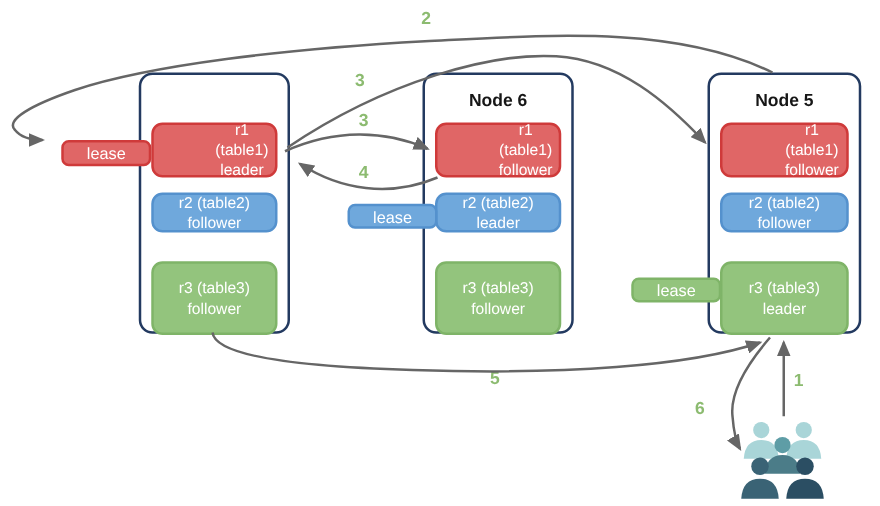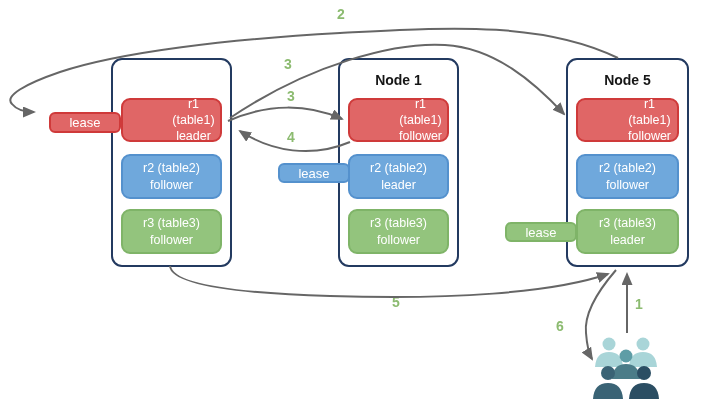--- a/index.html
+++ b/index.html
@@ -14,22 +14,22 @@
   .node-title{
     position:absolute;top:12px;left:0;right:0;text-align:center;
     font-size:14px;font-weight:bold;color:var(--title-text,#161616);
   }
   .replica{
     position:absolute;left:8px;right:8px;border-radius:9px;box-sizing:border-box;
     display:flex;flex-direction:column;align-items:center;justify-content:center;
     color:#fff;font-size:12.5px;line-height:1.3;text-align:center;
   }
   .replica.r1{top:38px;height:44px;padding-left:44px;}
-  .replica.r2{top:94px;height:45px;}
-  .replica.r3{top:149px;height:45px;text-align:center;}
+  .replica.r2{top:94px;height:32px;}
+  .replica.r3{top:149px;height:59px;text-align:center;}
   .replica.red{background:var(--red-fill,#e06666);border:2px solid var(--red-border,#cf3a3a);}
   .replica.blue{background:var(--blue-fill,#6fa8dc);border:2px solid var(--blue-border,#5491cd);}
   .replica.green{background:var(--green-fill,#93c47d);border:2px solid var(--green-border,#7fb468);}
   .lease{
     position:absolute;width:72px;height:20px;border-radius:6px;box-sizing:border-box;
     display:flex;align-items:center;justify-content:center;
     color:#fff;font-size:13px;
   }
   .lease.red{left:49px;top:112px;height:21px;background:var(--red-fill,#e06666);border:2px solid var(--red-border,#cf3a3a);}
   .lease.blue{left:278px;top:163px;background:var(--blue-fill,#6fa8dc);border:2px solid var(--blue-border,#5491cd);}
@@ -55,21 +55,21 @@
       <div>r2 (table2)</div>
       <div>follower</div>
     </div>
     <div class="replica r3 green">
       <div>r3 (table3)</div>
       <div>follower</div>
     </div>
   </div>
 
   <div class="node" style="left:338px">
-    <div class="node-title">Node 1</div>
+    <div class="node-title">Node 6</div>
     <div class="replica r1 red">
       <div>r1 (table1)</div>
       <div>follower</div>
     </div>
     <div class="replica r2 blue">
       <div>r2 (table2)</div>
       <div>leader</div>
     </div>
     <div class="replica r3 green">
       <div>r3 (table3)</div>

